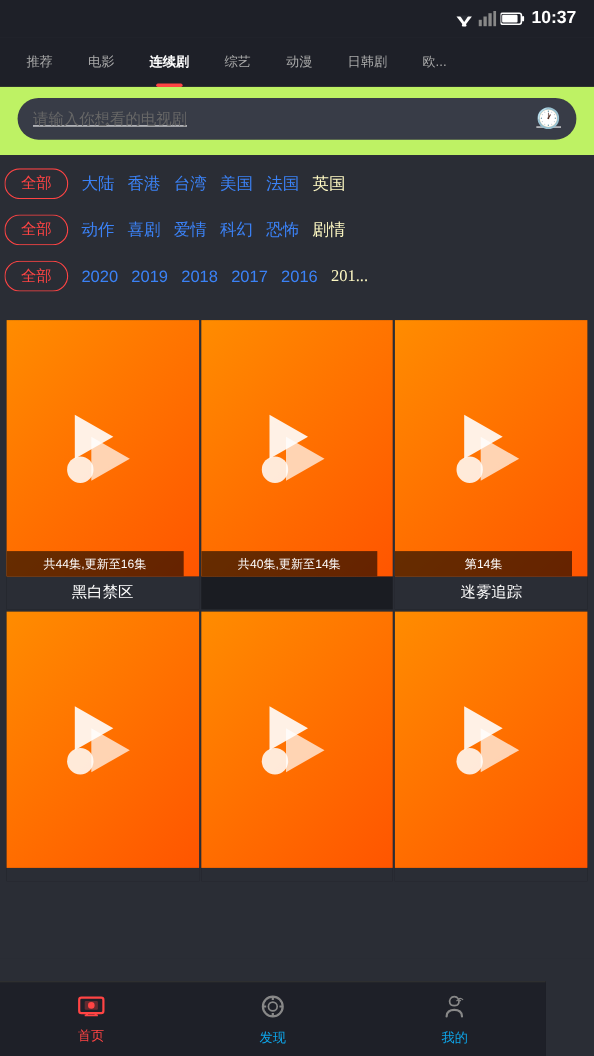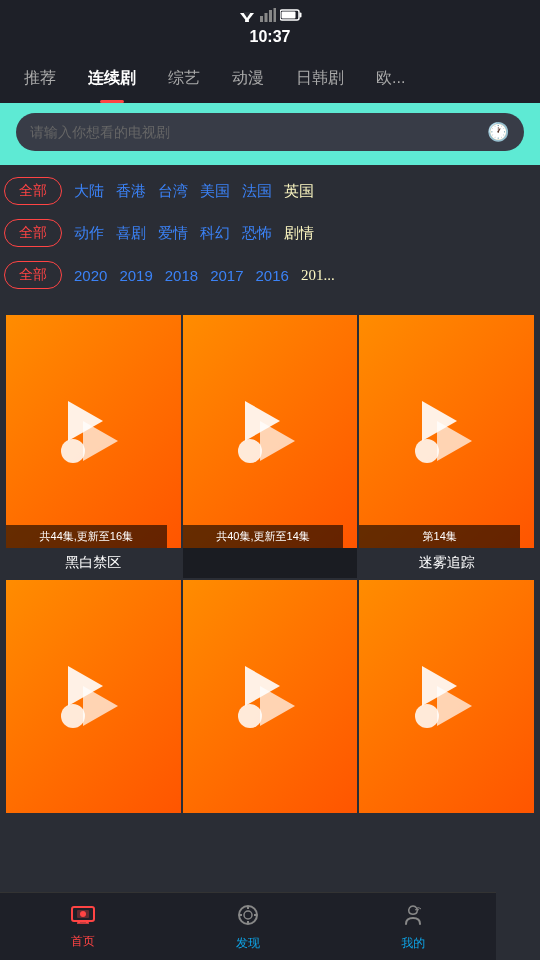--- a/index.html
+++ b/index.html
@@ -14,21 +14,20 @@
     }
 
     
     .status-bar {
       display: flex;
       justify-content: flex-end;
       align-items: center;
       padding: 8px 16px;
       background: #1e2028;
       gap: 6px;
-      flex-direction: column;
     }
     .status-bar .time {
       font-size: 16px;
       font-weight: 600;
       color: #fff;
     }
     .status-icons {
       display: flex;
       align-items: center;
       gap: 4px;
@@ -39,21 +38,21 @@
       display: flex;
       align-items: center;
       background: #1e2028;
       padding: 0 8px;
       overflow-x: auto;
       scrollbar-width: none;
     }
     .top-nav::-webkit-scrollbar { display: none; }
     .nav-item {
       padding: 14px 16px;
-      font-size: 16px;
+      font-size: 12px;
       color: #aaa;
       white-space: nowrap;
       cursor: pointer;
       position: relative;
     }
     .nav-item.active {
       color: #fff;
       font-weight: 600;
     }
     .nav-item.active::after {
@@ -63,22 +62,23 @@
       left: 50%;
       transform: translateX(-50%);
       width: 24px;
       height: 3px;
       background: #ff4444;
       border-radius: 2px;
     }
 
     
     .search-bar {
-      background: #5eead4;
+      background: #bef264;
       padding: 10px 16px 14px;
+      text-decoration: underline;
     }
     .search-inner {
       background: #383c47;
       border-radius: 20px;
       display: flex;
       align-items: center;
       padding: 8px 14px;
       gap: 8px;
     }
     .search-inner input {
@@ -233,20 +233,21 @@
       <rect x="0" y="1" width="19" height="10" rx="2" fill="none" stroke="white" stroke-width="1.5"></rect>
       <rect x="19.5" y="3.5" width="2" height="5" rx="1" fill="white"></rect>
       <rect x="1.5" y="2.5" width="14" height="7" rx="1" fill="white"></rect>
     </svg>
   </div>
   <span class="time">10:37</span>
 </div>
 
 <div class="top-nav">
   <div class="nav-item">推荐</div>
+  <div class="nav-item">电影</div>
   <div class="nav-item active">连续剧</div>
   <div class="nav-item">综艺</div>
   <div class="nav-item">动漫</div>
   <div class="nav-item">日韩剧</div>
   <div class="nav-item">欧...</div>
 </div>
 
 <div class="search-bar">
   <div class="search-inner">
     <input type="text" placeholder="请输入你想看的电视剧" style="">

